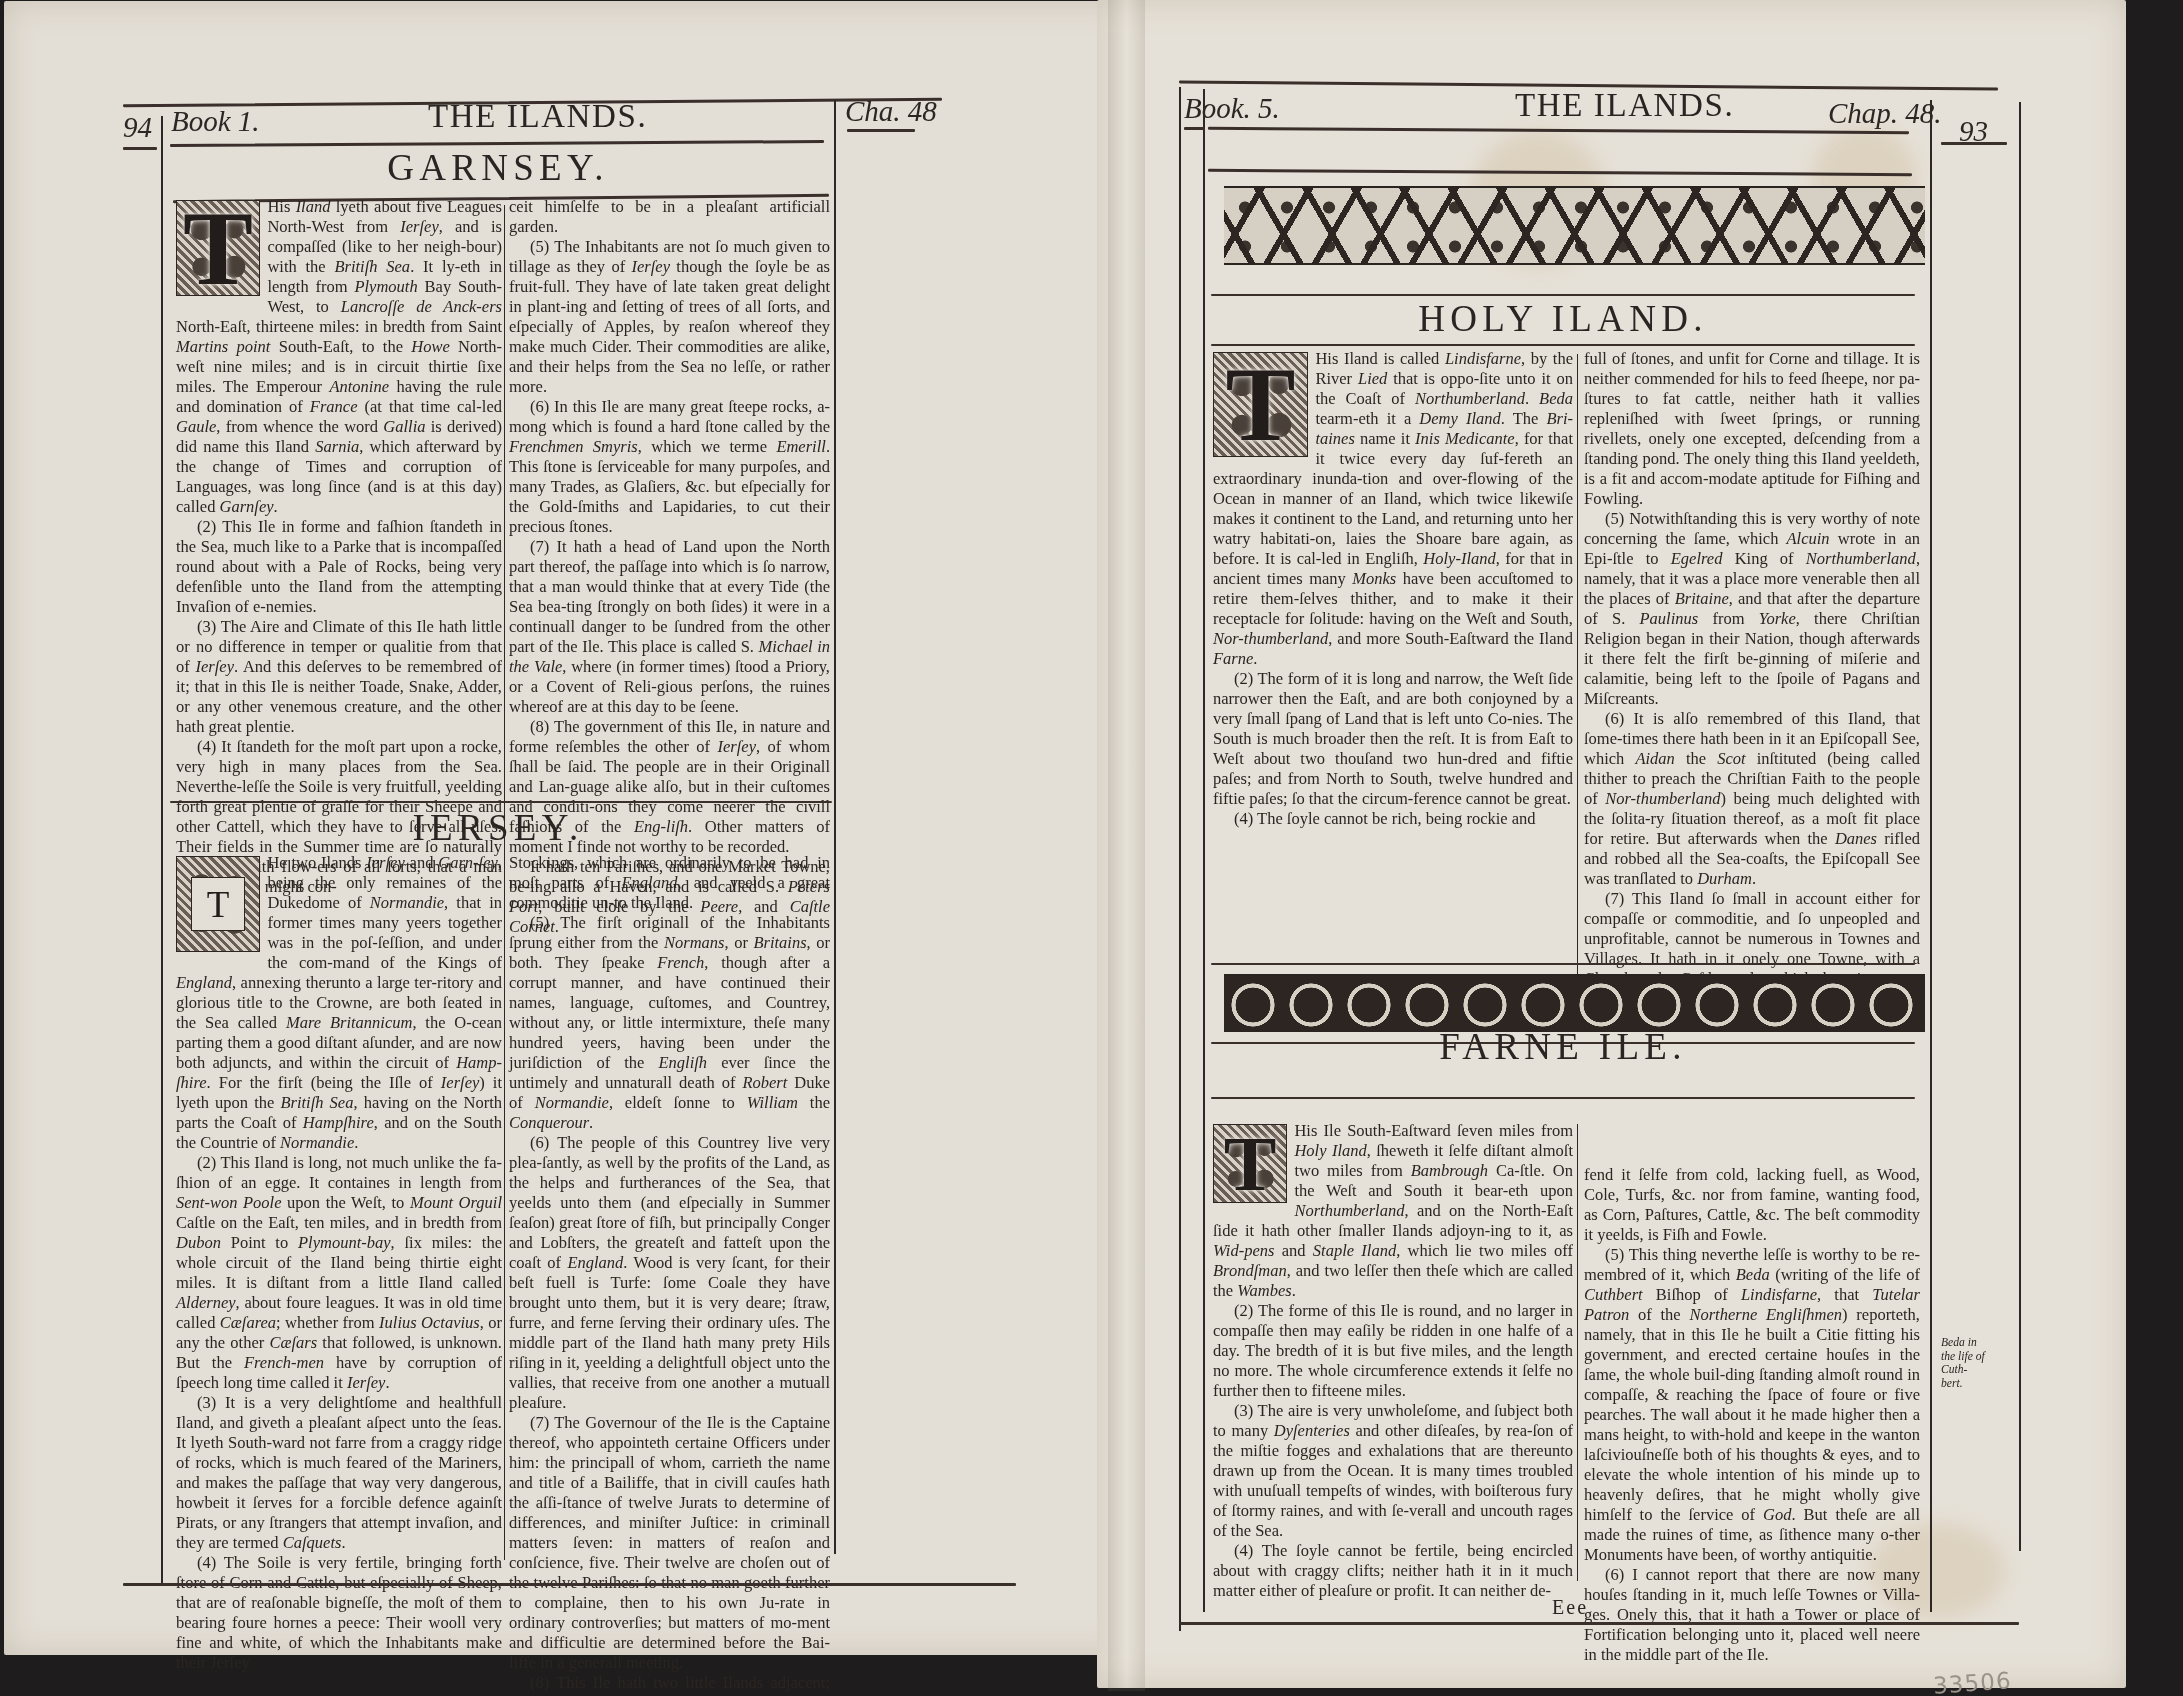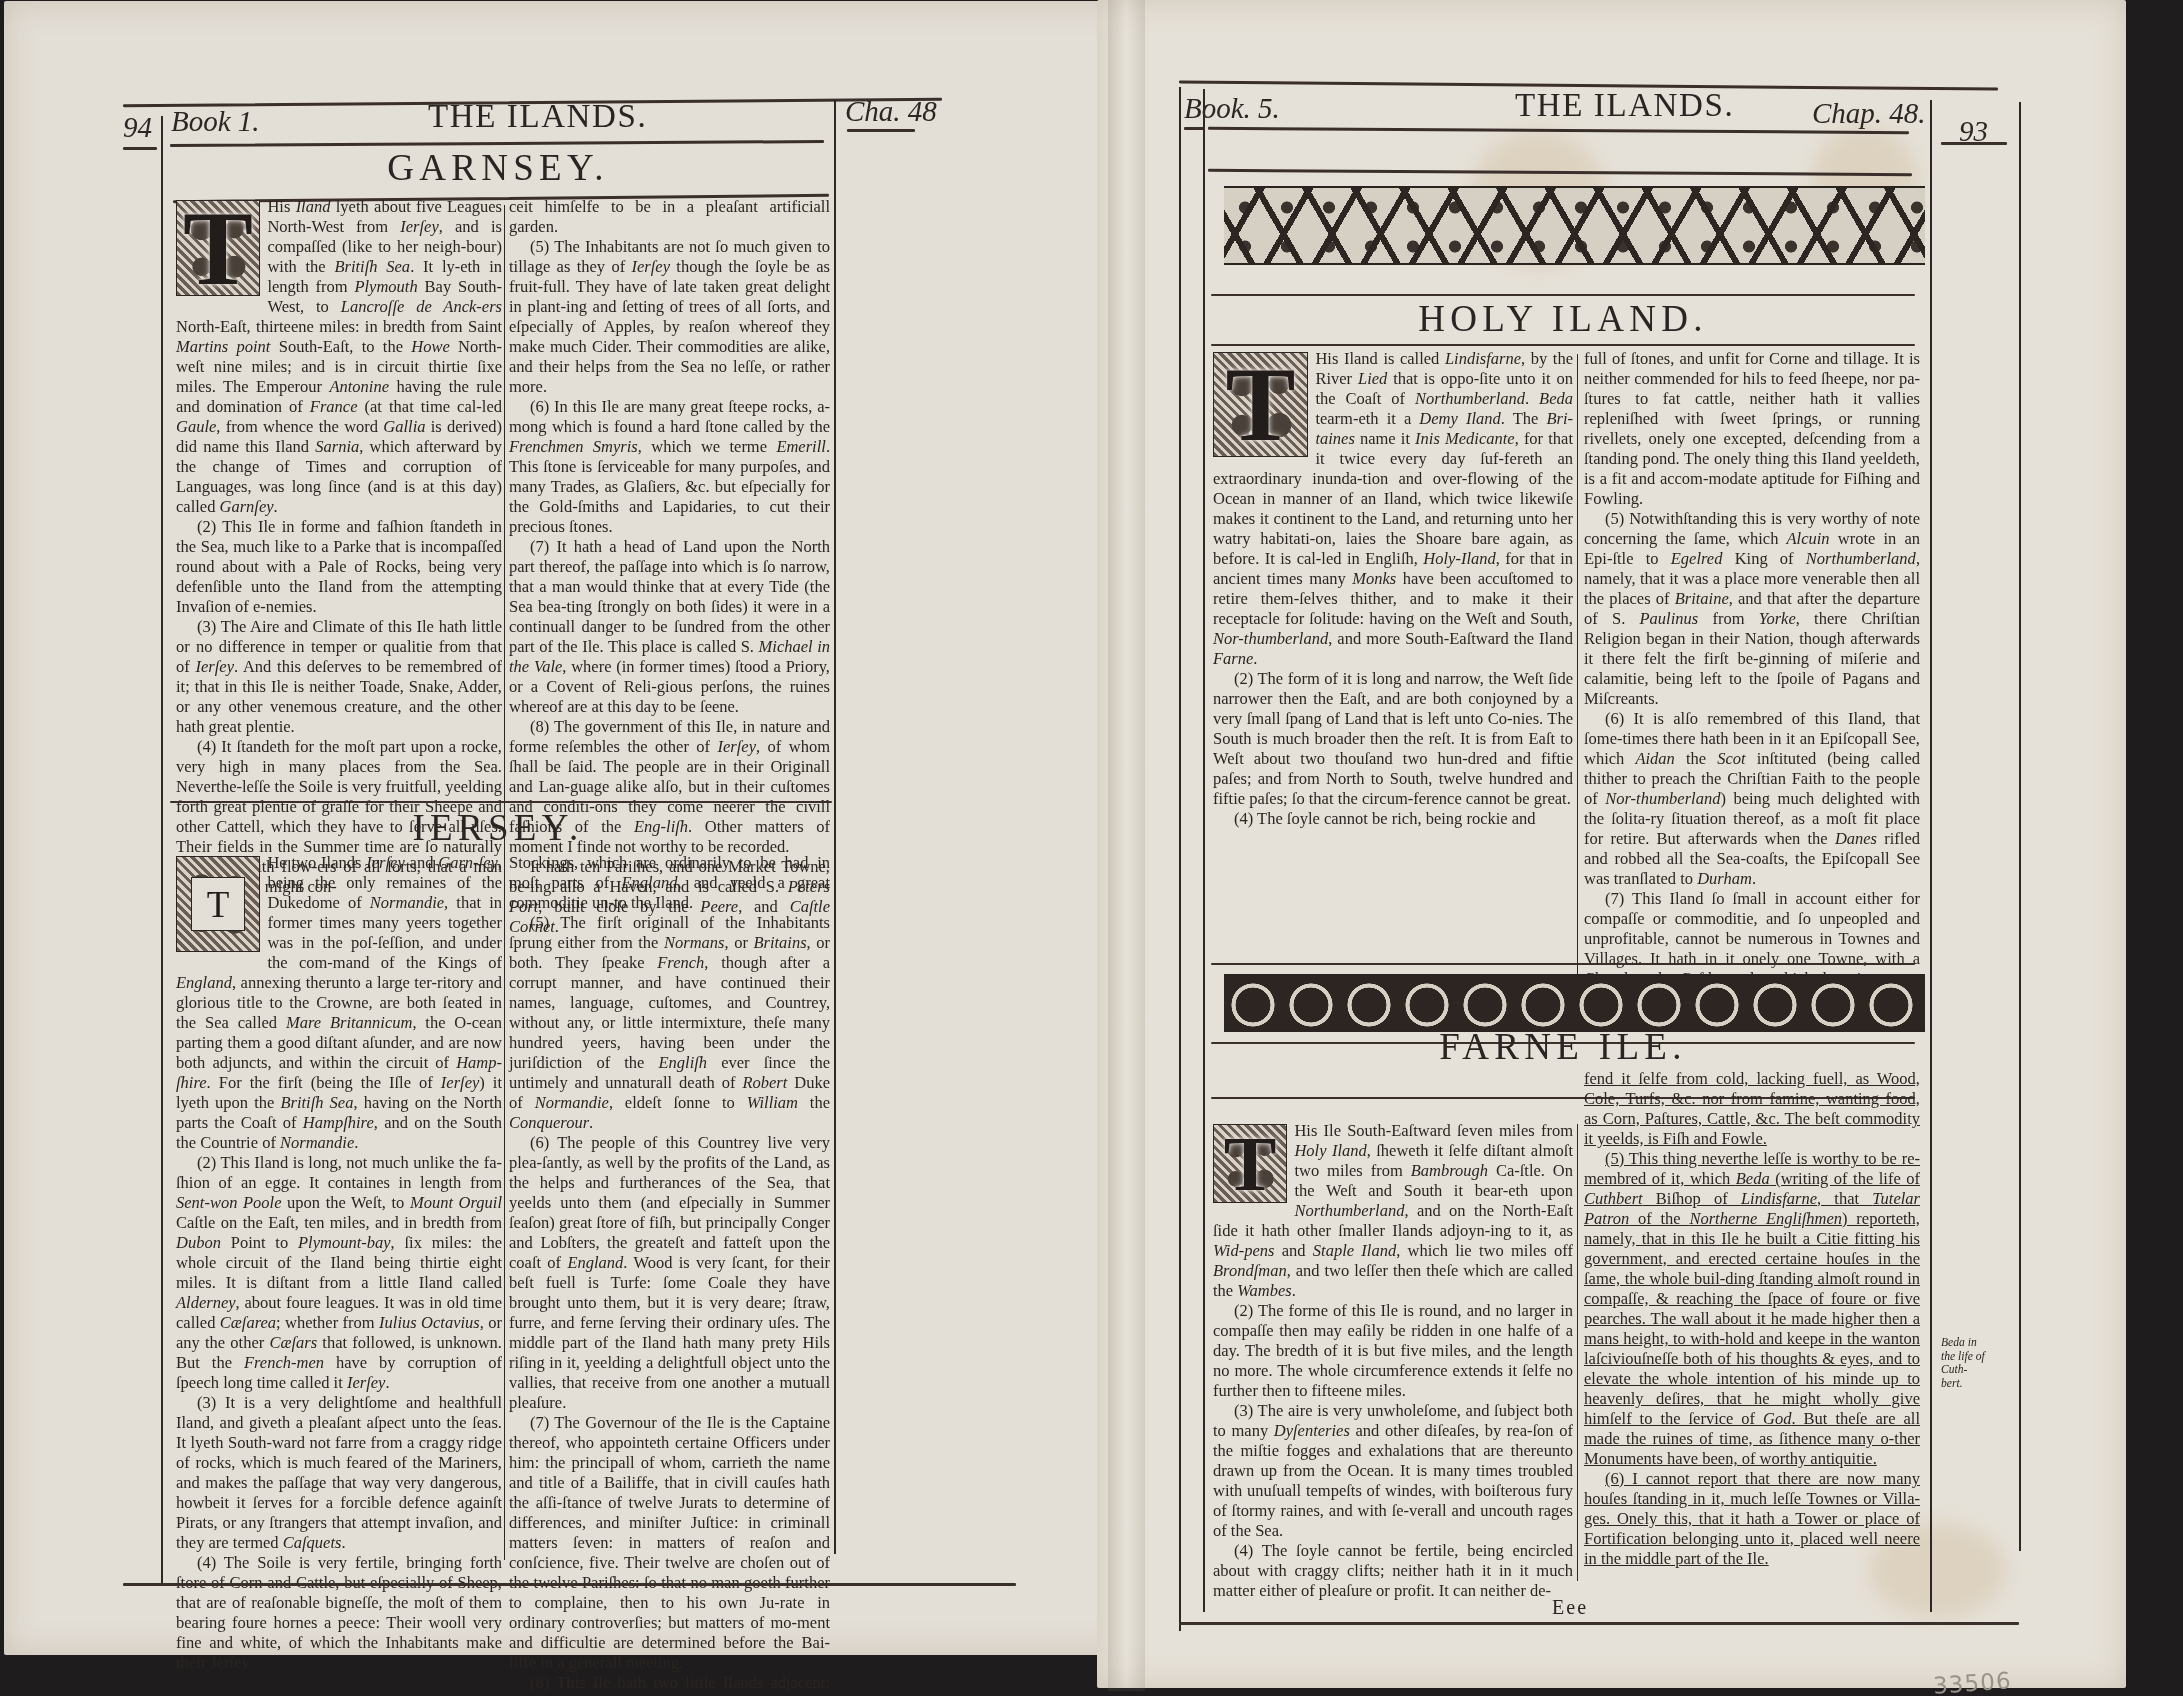--- a/index.html
+++ b/index.html
@@ -148,21 +148,21 @@
   </div>
   <div class="rule" style="left:0;top:1504px;width:893px;"></div>
 </div>
 
 <div class="page right">
   <div class="rule" style="left:-79px;top:7.9px;width:819px;transform:rotate(0.5deg);"></div>
   <div class="vrule" style="left:-79px;top:10.5px;height:1544px;"></div>
   <div class="book-label" style="left:-74px;top:15.8px;">Book. 5.</div>
   <div class="vrule" style="left:-55px;top:13px;height:1523px;"></div>
   <div class="running-head" style="left:257px;top:10.5px;">THE ILANDS.</div>
-  <div class="chap-label" style="left:554px;top:21px;">Chap. 48.</div>
+  <div class="chap-label" style="left:570px;top:21px;">Chap. 48.</div>
   <div class="vrule" style="left:672px;top:23.6px;height:1512px;"></div>
   <div class="folio" style="left:701px;top:39px;">93</div>
   <div class="vrule" style="left:761px;top:26px;height:1449px;"></div>
   <div class="rule" style="left:-50px;top:53px;width:701px;transform:rotate(0.35deg);"></div>
   <div class="rule" style="left:-74px;top:51px;width:21px;"></div>
   <div class="rule" style="left:683px;top:66px;width:66px;"></div>
   <div class="rule" style="left:-50px;top:95px;width:704px;transform:rotate(0.35deg);"></div>
 
   <div class="ornament" style="left:-34px;top:110px;width:701px;"></div>
   <div class="rule" style="left:-47px;top:218px;width:704px;height:1.6px;"></div>
@@ -194,21 +194,21 @@
   <div class="col" style="left:-45px;top:1045px;width:360px;">
     <div class="dropcap" style="width:74px;height:79px;">
         <span style="font-size:79px">T</span>
       </div>
     <p class="first">His Ile South-Eaſtward ſeven miles from <i>Holy Iland</i>, ſheweth it ſelfe diſtant almoſt two miles from <i>Bambrough</i> Ca-ſtle. On the Weſt and South it bear-eth upon <i>Northumberland</i>, and on the North-Eaſt ſide it hath other ſmaller Ilands adjoyn-ing to it, as <i>Wid-pens</i> and <i>Staple Iland</i>, which lie two miles off <i>Brondſman</i>, and two leſſer then theſe which are called the <i>Wambes</i>.</p>
     <p>(2) The forme of this Ile is round, and no larger in compaſſe then may eaſily be ridden in one halfe of a day. The bredth of it is but five miles, and the length no more. The whole circumference extends it ſelfe no further then to fifteene miles.</p>
     <p>(3) The aire is very unwholeſome, and ſubject both to many <i>Dyſenteries</i> and other diſeaſes, by rea-ſon of the miſtie fogges and exhalations that are thereunto drawn up from the Ocean. It is many times troubled with unuſuall tempeſts of windes, with boiſterous fury of ſtormy raines, and with ſe-verall and uncouth rages of the Sea.</p>
     <p>(4) The ſoyle cannot be fertile, being encircled about with craggy clifts; neither hath it in it much matter either of pleaſure or profit. It can neither de-</p>
   </div>
   <div class="vrule" style="left:319px;top:1048px;height:457px;width:1.1px;"></div>
-  <div class="col" style="left:326px;top:993px;width:336px;text-decoration:underline;">
+  <div class="col" style="left:326px;top:1089px;width:336px;">
     <p class="first">fend it ſelfe from cold, lacking fuell, as Wood, Cole, Turfs, &amp;c. nor from famine, wanting food, as Corn, Paſtures, Cattle, &amp;c. The beſt commodity it yeelds, is Fiſh and Fowle.</p>
     <p>(5) This thing neverthe leſſe is worthy to be re-membred of it, which <i>Beda</i> (writing of the life of <i>Cuthbert</i> Biſhop of <i>Lindisfarne</i>, that <i>Tutelar Patron</i> of the <i>Northerne Engliſhmen</i>) reporteth, namely, that in this Ile he built a Citie fitting his government, and erected certaine houſes in the ſame, the whole buil-ding ſtanding almoſt round in compaſſe, &amp; reaching the ſpace of foure or five pearches. The wall about it he made higher then a mans height, to with-hold and keepe in the wanton laſciviouſneſſe both of his thoughts &amp; eyes, and to elevate the whole intention of his minde up to heavenly deſires, that he might wholly give himſelf to the ſervice of <i>God</i>. But theſe are all made the ruines of time, as ſithence many o-ther Monuments have been, of worthy antiquitie.</p>
     <p>(6) I cannot report that there are now many houſes ſtanding in it, much leſſe Townes or Villa-ges. Onely this, that it hath a Tower or place of Fortification belonging unto it, placed well neere in the middle part of the Ile.</p>
   </div>
   <div class="margin-note" style="left:683px;top:1260px;">Beda in the life of Cuth-bert.</div>
   <div class="signature" style="left:294px;top:1520px;">Eee</div>
   <div class="rule" style="left:-79px;top:1546px;width:840px;"></div>
   <div class="pencil" style="left:675px;top:1594px;">33506</div>
 </div>
 

